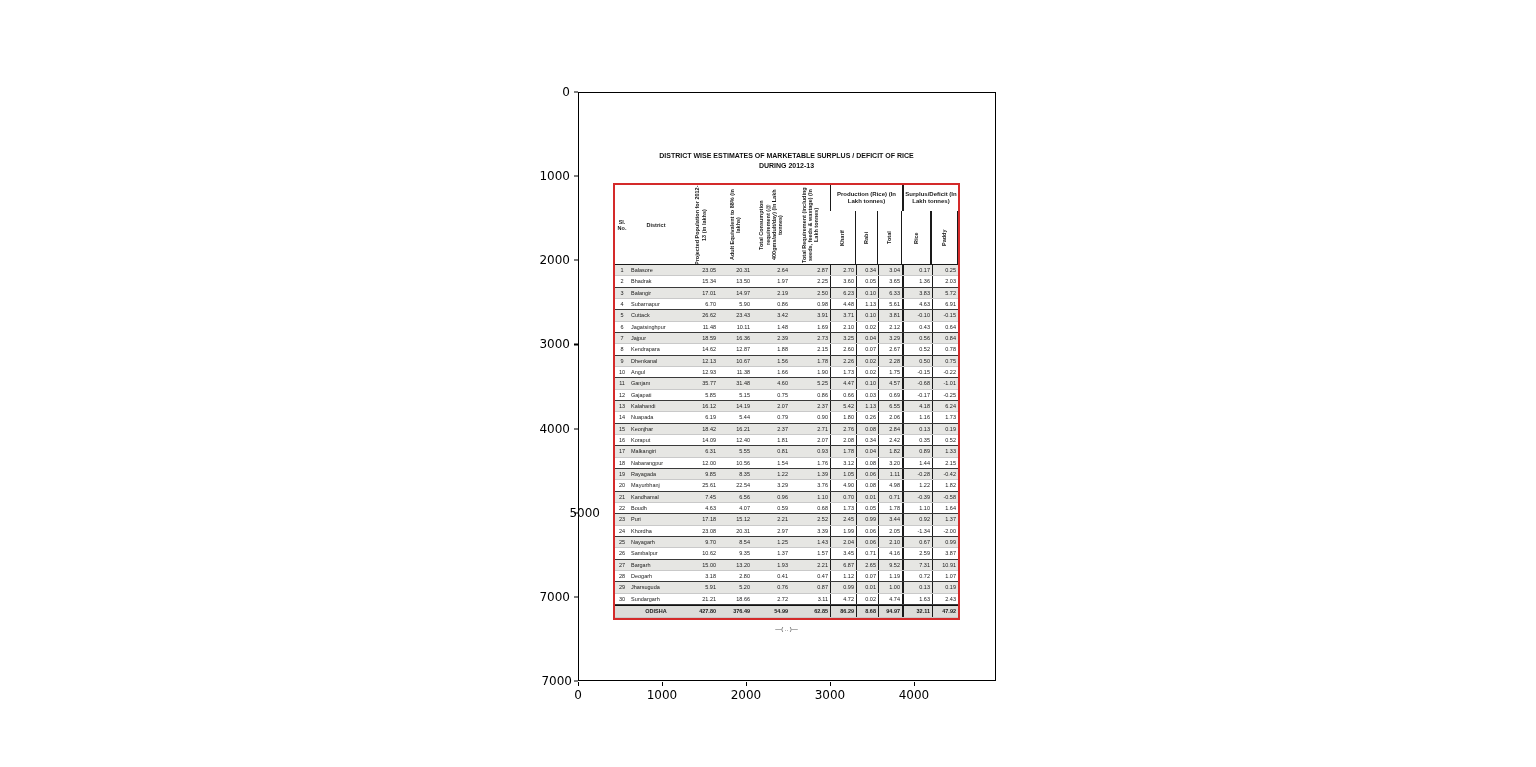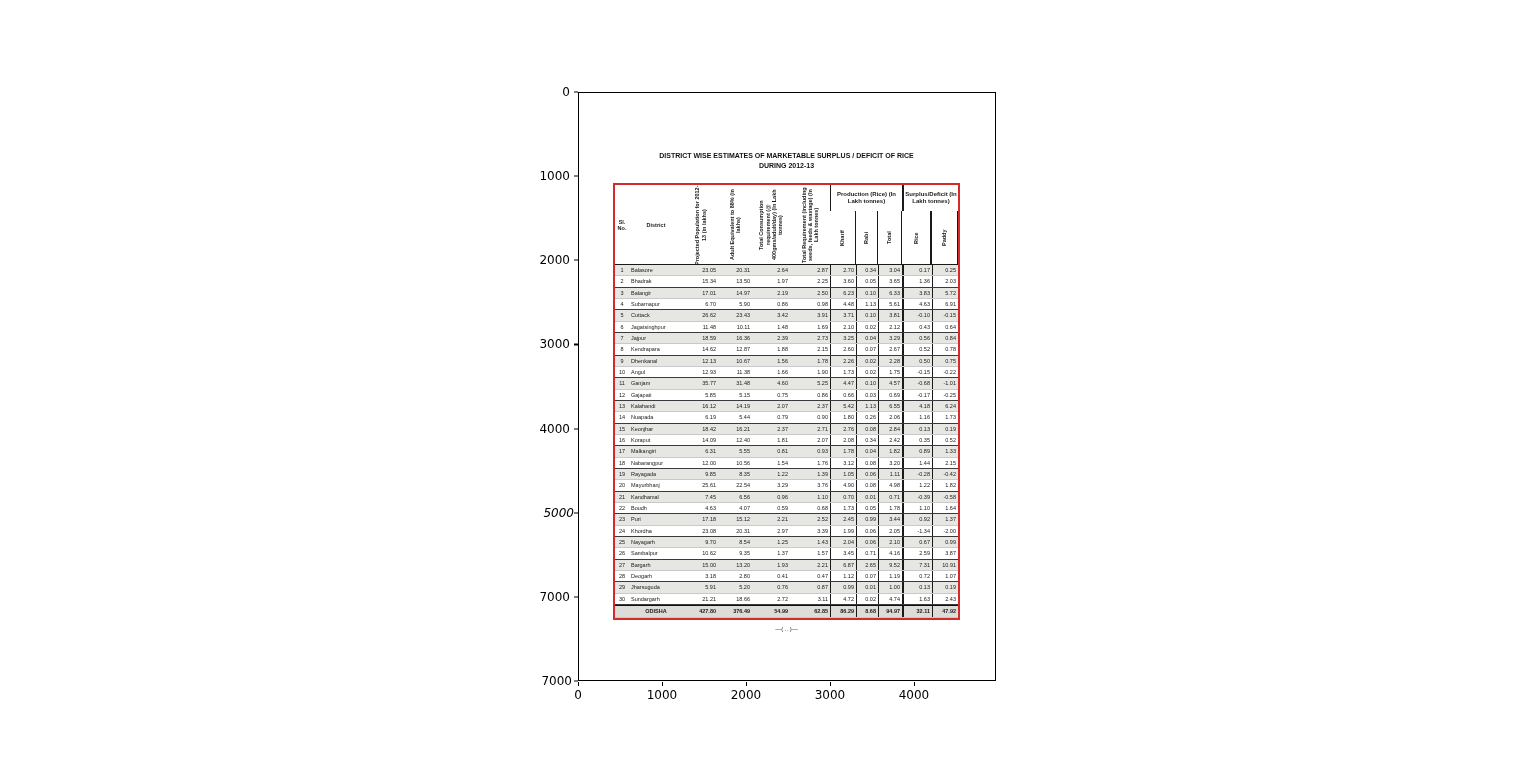--- a/index.html
+++ b/index.html
@@ -55,21 +55,21 @@
       <div class="ytick-label" style="left: 518px; top: 92px;">0</div>
       <div class="ytick-mark" style="left: 573.5px; top: 176.143px;"></div>
       <div class="ytick-label" style="left: 518px; top: 176.143px;">1000</div>
       <div class="ytick-mark" style="left: 573.5px; top: 260.286px;"></div>
       <div class="ytick-label" style="left: 518px; top: 260.286px;">2000</div>
       <div class="ytick-mark" style="left: 573.5px; top: 344.429px;"></div>
       <div class="ytick-label" style="left: 518px; top: 344.429px;">3000</div>
       <div class="ytick-mark" style="left: 573.5px; top: 428.571px;"></div>
       <div class="ytick-label" style="left: 518px; top: 428.571px;">4000</div>
       <div class="ytick-mark" style="left: 573.5px; top: 512.714px;"></div>
-      <div class="ytick-label" style="left: 522px; top: 512.714px; font-style: italic;">5000</div>
+      <div class="ytick-label" style="left: 548px; top: 512.714px;">5000</div>
       <div class="ytick-mark" style="left: 573.5px; top: 596.857px;"></div>
       <div class="ytick-label" style="left: 518px; top: 596.857px;">7000</div>
       <div class="ytick-mark" style="left: 573.5px; top: 681px;"></div>
       <div class="ytick-label" style="left: 520px; top: 681px;">7000</div>
       <div class="xtick-mark" style="left: 578px; top: 681.5px;"></div>
       <div class="xtick-label" style="left: 578px; top: 689px;">0</div>
       <div class="xtick-mark" style="left: 662px; top: 681.5px;"></div>
       <div class="xtick-label" style="left: 662px; top: 689px;">1000</div>
       <div class="xtick-mark" style="left: 746px; top: 681.5px;"></div>
       <div class="xtick-label" style="left: 746px; top: 689px;">2000</div>

